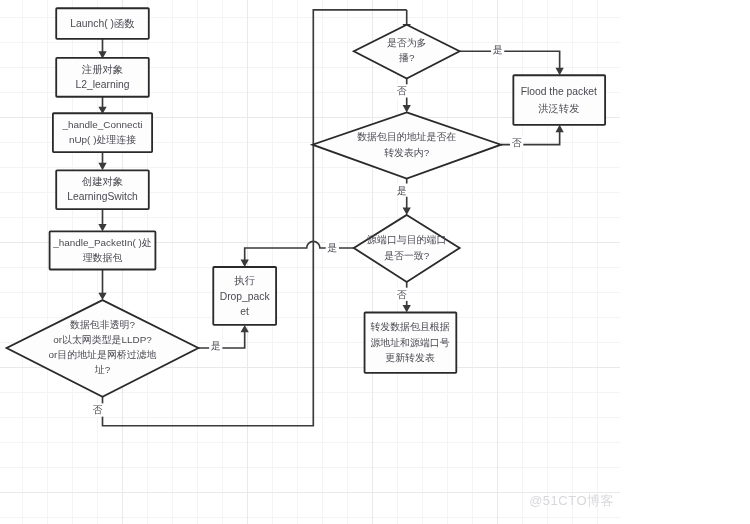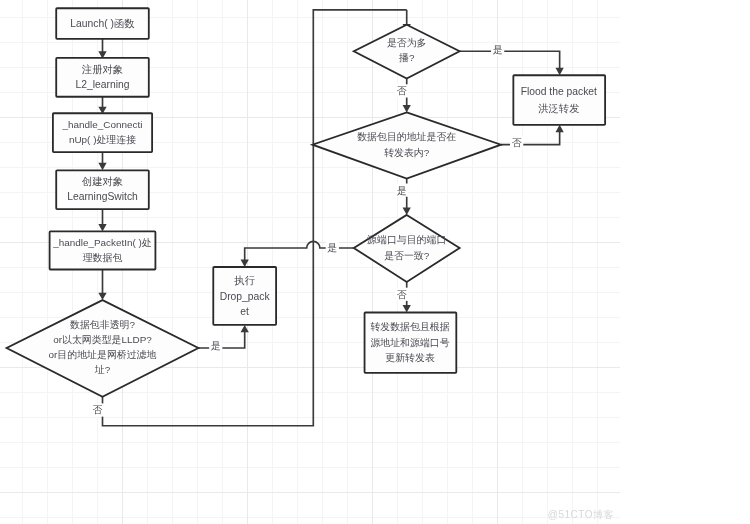--- a/index.html
+++ b/index.html
@@ -27,22 +27,22 @@
     fill:#4a4a52;font-family:"Liberation Sans","DejaVu Sans",sans-serif;
     font-size:12.5px;text-anchor:middle;dominant-baseline:middle;
   }
   .node-label.small{font-size:12px;}
   .edge-label{
     fill:#4a4a52;font-family:"Liberation Sans","DejaVu Sans",sans-serif;
     font-size:12px;text-anchor:middle;dominant-baseline:middle;
   }
   .edge-label-bg{fill:#ffffff;}
   #watermark{
-    position:absolute;right:6px;bottom:2px;
-    font-size:10px;color:#d8d8dc;letter-spacing:.5px;
+    position:absolute;right:6px;bottom:14px;
+    font-size:13px;color:#d8d8dc;letter-spacing:.5px;
     font-family:"Liberation Sans","DejaVu Sans",sans-serif;
     user-select:none;
   }
 </style>
 </head>
 <body>
 
 <div id="canvas">
 
   <svg id="flow" viewBox="0 0 750 524">

